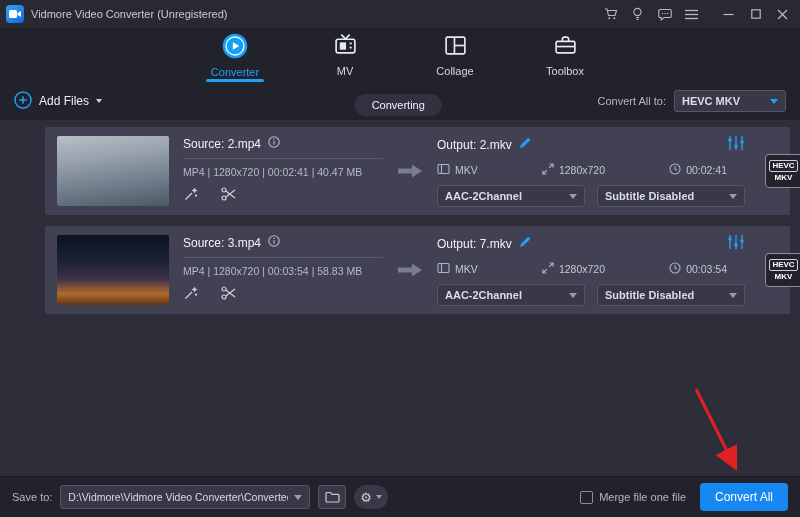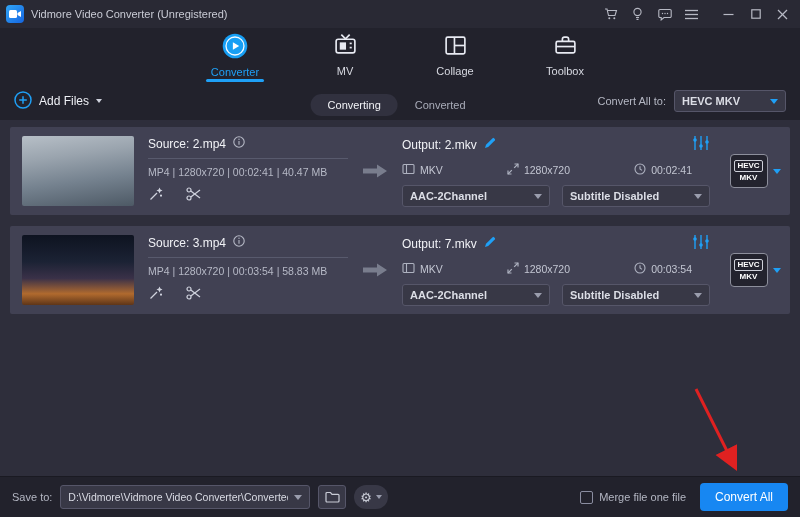--- a/index.html
+++ b/index.html
@@ -32,21 +32,21 @@
   .convert-to { margin-left:auto; display:flex; align-items:center; gap:8px; }
   .convert-to .lbl { font-size:11px; color:#b4b7c3; }
   .select { background:#383846; border:1px solid #565669; border-radius:3px; height:22px;
     display:flex; align-items:center; justify-content:space-between; padding:0 7px; font-size:11px; color:#dcdee6; gap:8px;font-weight:bold; }
   .caret { width:0; height:0; border-left:4px solid transparent; border-right:4px solid transparent; border-top:5px solid #9a9dad; flex-shrink:0; }
   .caret.blue { border-top-color:#1fa0f6; }
   .caret.small { border-left-width:3px; border-right-width:3px; border-top-width:4px; }
   
   .list { padding:7px 10px 0; }
   .file-row { background:#414153; border-radius:2px; margin-bottom:11px; height:88px;
-    display:flex; align-items:center; padding:8px 12px; gap:14px; }
+    display:flex; align-items:center; padding:8px 12px; gap:14px;margin-left:35px; }
   .thumb { width:112px; height:70px; border-radius:2px; flex-shrink:0; }
   .thumb.day { background:linear-gradient(172deg,#b7bfc7 0%,#9aa4ae 30%,#75828f 62%,#4d5965 100%); }
   .thumb.night { background:linear-gradient(180deg,#0e1320 0%,#1b2234 38%,#3a3148 62%,#b06a2e 84%,#5e3518 100%); }
   .src-col { width:200px; flex-shrink:0; display:flex; flex-direction:column; }
   .src-line1 { display:flex; align-items:center; gap:7px; font-size:12px; color:#f1f2f6; padding-bottom:7px;
     border-bottom:1px solid #585a6d; }
   .meta { font-size:10.5px; color:#b6b9c6; margin-top:7px; }
   .tools { display:flex; gap:22px; margin-top:8px; align-items:center; }
   .arrow-col { flex-shrink:0; display:flex; align-items:center; }
   .out-col { flex:1; display:flex; flex-direction:column; }
@@ -194,21 +194,20 @@
           <circle cx="9" cy="9" r="8"></circle>
           <line x1="9" y1="5.2" x2="9" y2="12.8"></line>
           <line x1="5.2" y1="9" x2="12.8" y2="9"></line>
         </svg>
     </span>
     <span>Add Files</span>
     <span class="caret small" style="border-top-color:#cfd2dd;"></span>
   </div>
   <div class="mode-tabs">
     <div class="pill active">Converting</div>
-    <div class="pill">Converted</div>
   </div>
   <div class="convert-to">
     <span class="lbl">Convert All to:</span>
     <div class="select" style="width:112px;">
       <span>HEVC MKV</span>
       <span class="caret blue"></span>
     </div>
   </div>
 </div>
 

